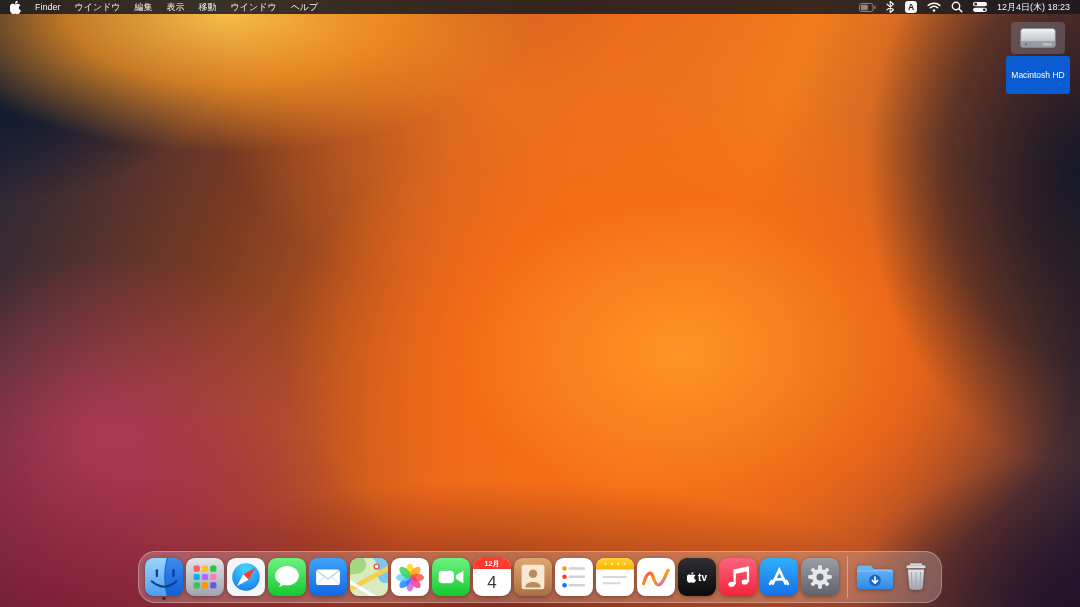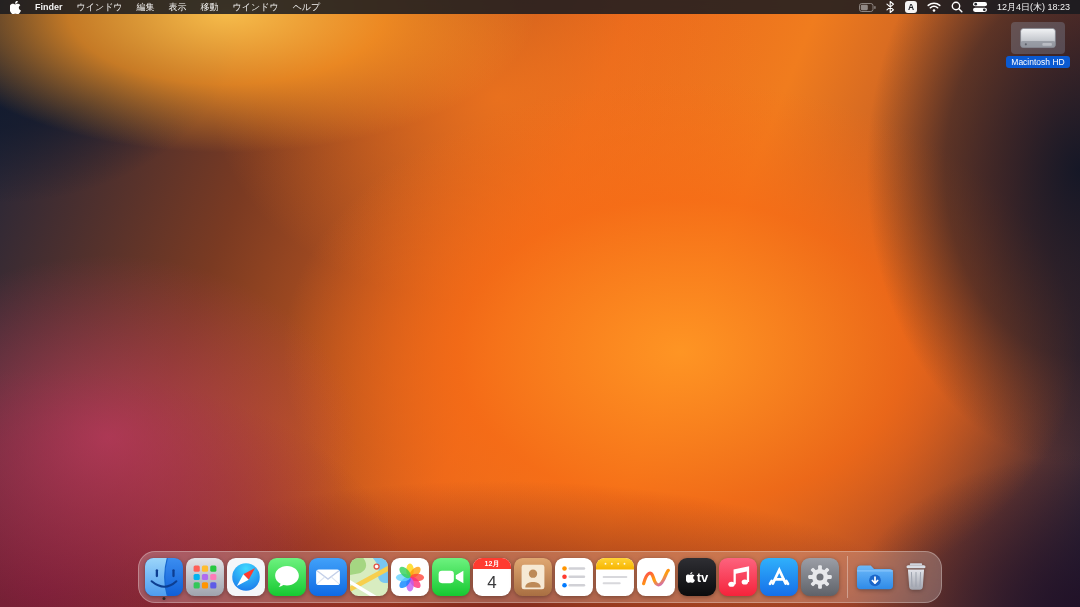--- a/index.html
+++ b/index.html
@@ -25,41 +25,41 @@
 
   
   .menu-bar {
     position:absolute; top:0; left:0; right:0; height:14px; z-index:10;
     display:flex; align-items:center; padding:0 10px;
     background:rgba(24,26,32,0.85); backdrop-filter:blur(12px);
     color:rgba(255,255,255,0.95); font-size:9px;
   }
   .mb-left { display:flex; align-items:center; gap:14px; }
   .mb-item { cursor:default; white-space:nowrap; }
-  .mb-app { font-weight:bold; }
+  .mb-app { font-weight:normal; }
   .apple-logo { fill:#fff; display:block; }
   .mb-right { margin-left:auto; display:flex; align-items:center; gap:10px; }
   .mb-right svg { display:block; }
   .input-src {
     width:12px; height:12px; border-radius:3px; background:rgba(255,255,255,0.95);
     color:#1c1e24; font-size:8.5px; font-weight:bold;
     display:flex; align-items:center; justify-content:center;
   }
   .mb-clock { white-space:nowrap; font-size:9px;text-align:right; }
 
   
   .desktop-icon {
     position:absolute; top:22px; right:8px; width:68px; z-index:5;
     display:flex; flex-direction:column; align-items:center; cursor:default;
   }
   .icon-plate { background:rgba(135,145,165,0.35); border-radius:4px; padding:1px 7px; }
   .icon-plate svg { display:block; }
   .icon-label {
     margin-top:2px; font-size:8.5px; color:#fff; white-space:nowrap;
-    background:#0a5ad2; border-radius:3px; padding:1px 5px;
+    background:#0a5ad2; border-radius:3px; padding:14px 5px;
   }
 
   
   .dock {
     position:absolute; bottom:4px; left:50%; transform:translateX(-50%); z-index:10;
     display:flex; align-items:center; gap:3px; padding:4px 6px;
     background:rgba(255,255,255,0.22); border:1px solid rgba(255,255,255,0.28);
     border-radius:17px; backdrop-filter:blur(18px);
   }
   .dock-item { width:38px; height:38px; position:relative; flex:0 0 auto;
@@ -74,21 +74,21 @@
     display:flex; flex-direction:column; }
   .cal-top { height:11px; background:#ff3b30; color:#fff; font-size:7px; font-weight:bold;
     display:flex; align-items:center; justify-content:center; }
   .cal-day { flex:1; color:#3a3a3c; font-size:17px; font-weight:300;
     display:flex; align-items:center; justify-content:center; }
 
   
   .atv { width:38px; height:38px; border-radius:9px;
     background:linear-gradient(180deg,#2e2e33 0%,#0b0b0d 100%);
     display:flex; align-items:center; justify-content:center; gap:2px;
-    color:#fff; font-size:13px; font-weight:bold; }
+    color:#fff; font-size:10px; font-weight:bold; }
   .atv svg { fill:#fff; display:block; }
 </style>
 </head>
 <body>
 
 <svg width="0" height="0" style="position:absolute">
   <defs>
     <symbol id="sym-apple" viewBox="0 0 160 190">
       <path d="M128 100c0-26 21-38 22-39-12-17-30-19-37-19-16-2-31 9-39 9-8 0-20-9-33-9-17 0-33 10-42 25-18 31-5 77 13 102 9 12 19 26 33 25 13-1 18-8 34-8s20 8 34 8c14 0 23-13 32-25 10-15 14-29 14-30-1 0-31-12-31-39z"></path>
       <path d="M104 26c7-9 12-21 11-33-10 1-23 7-30 16-7 8-13 20-11 32 11 1 23-6 30-15z"></path>

